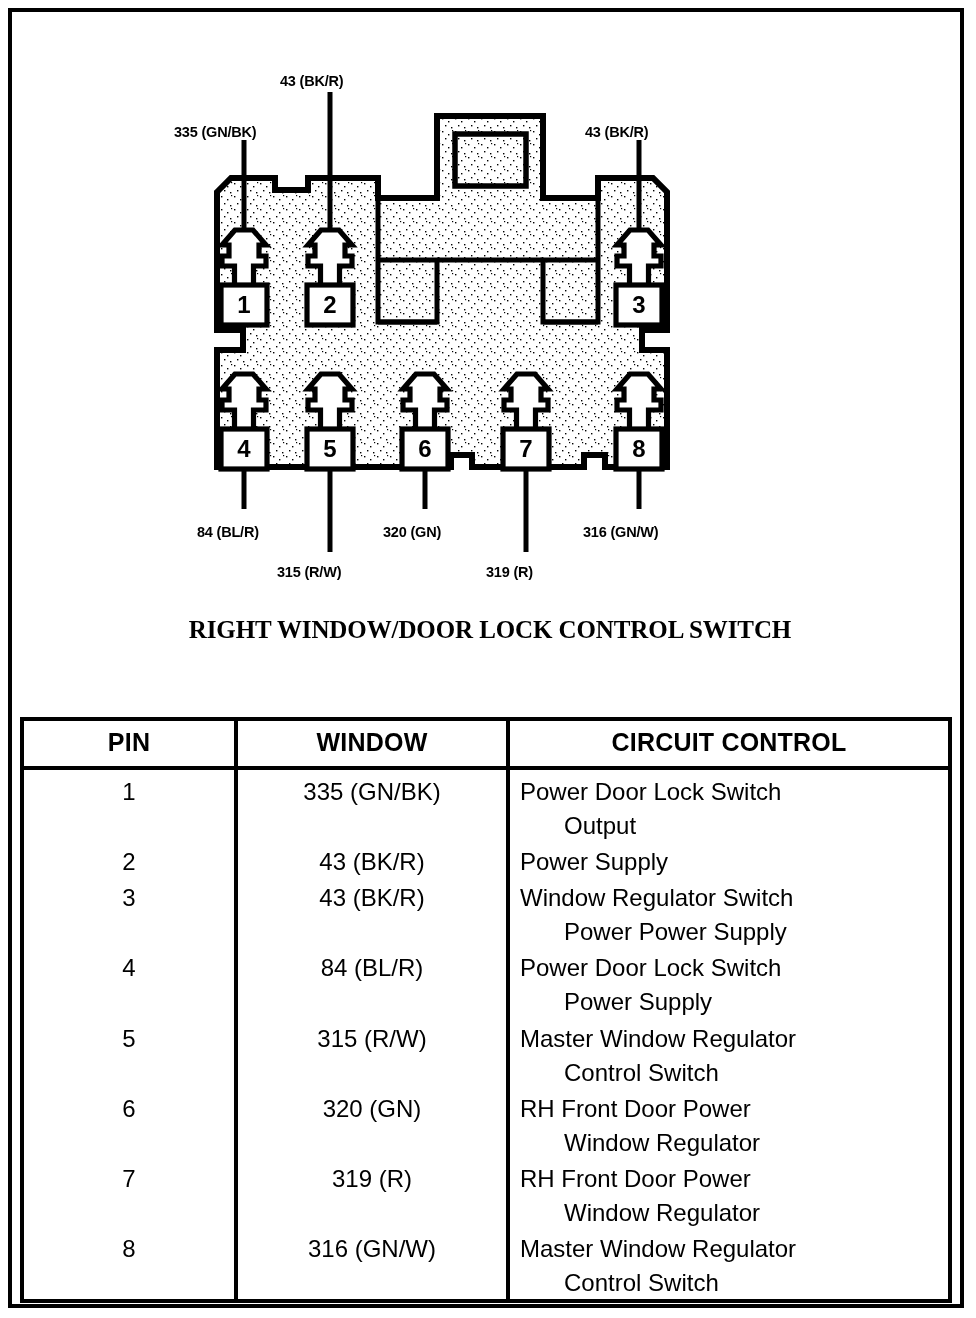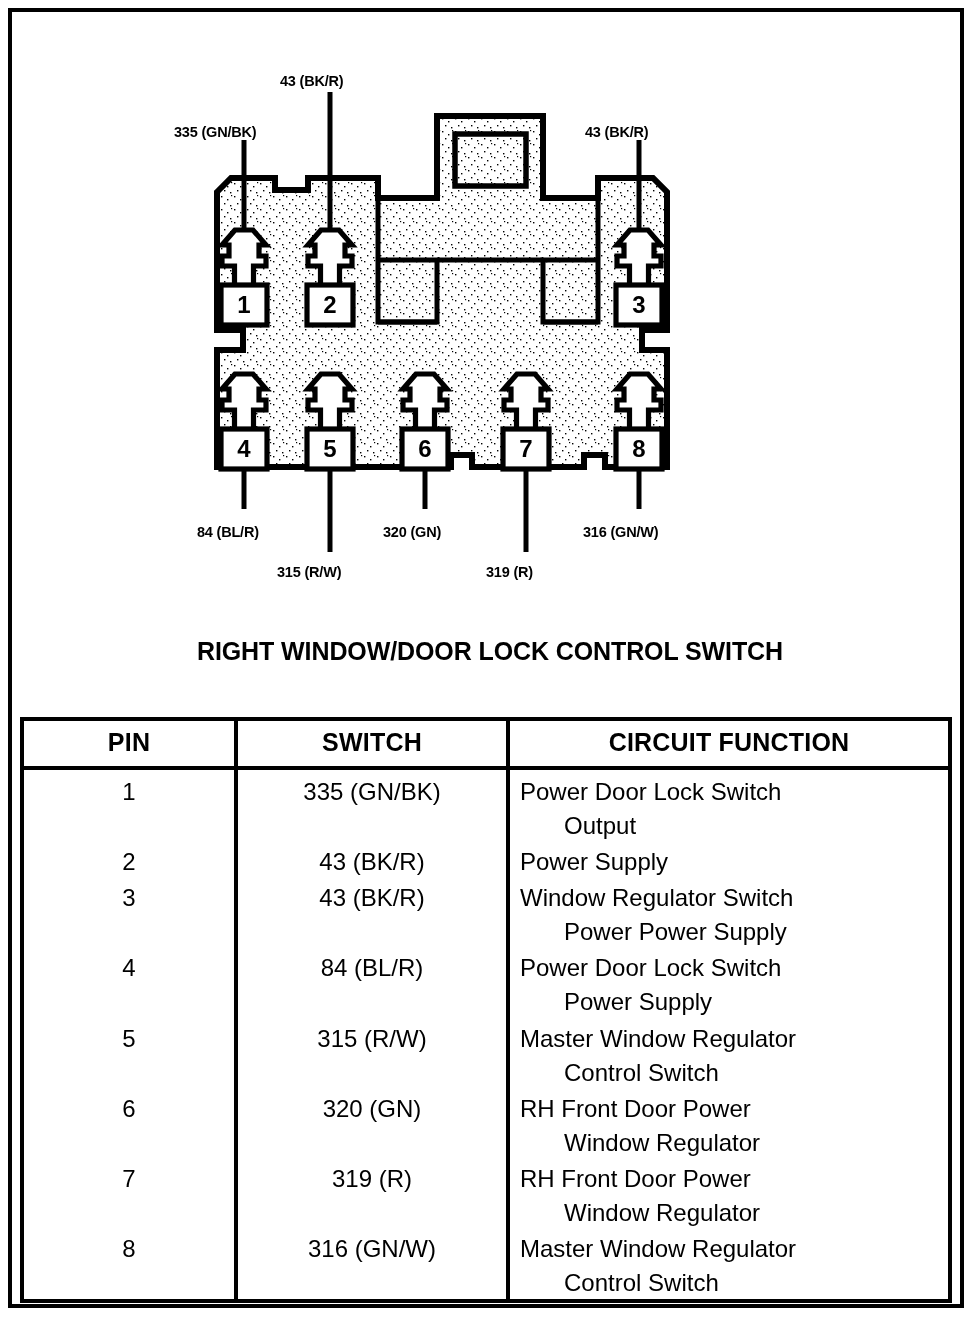--- a/index.html
+++ b/index.html
@@ -28,21 +28,21 @@
   #title-block{
     position:absolute;left:0;top:604px;width:956px;text-align:center;
   }
   #conn-id{
     font-size:25px;font-weight:bold;letter-spacing:0.3px;
     display:inline-block;border-bottom:3px solid #000;padding-bottom:1px;
     line-height:1.05;
   }
   #conn-name{
     font-size:25px;font-weight:bold;letter-spacing:-0.1px;
-    margin-top:22px;line-height:1.05;
+    margin-top:1px;line-height:1.05;font-family:Liberation Serif, serif;
   }
 
   
   #pin-table-wrap{
     position:absolute;left:8px;top:705px;width:932px;height:586px;
     border:4px solid #000;box-sizing:border-box;
   }
   table#pin-table{
     border-collapse:collapse;width:100%;height:100%;table-layout:fixed;
   }
@@ -211,22 +211,22 @@
   <div id="pin-table-wrap">
     <table id="pin-table">
       <colgroup>
         <col class="c-pin">
           <col class="c-cir">
           <col class="c-fun">
       </colgroup>
       <thead>
         <tr>
           <th class="col-pin">PIN</th>
-          <th class="col-cir">SWITCH</th>
-          <th class="col-fun">CIRCUIT FUNCTION</th>
+          <th class="col-cir">WINDOW</th>
+          <th class="col-fun">CIRCUIT CONTROL</th>
         </tr>
       </thead>
       <tbody id="pin-table-body">
 
       <tr>
             <td class="col-pin">1</td>
             <td class="col-cir">335 (GN/BK)</td>
             <td class="col-fun">
               <span class="fn-line1">Power Door Lock Switch</span>
               <span class="fn-line2">Output</span>

